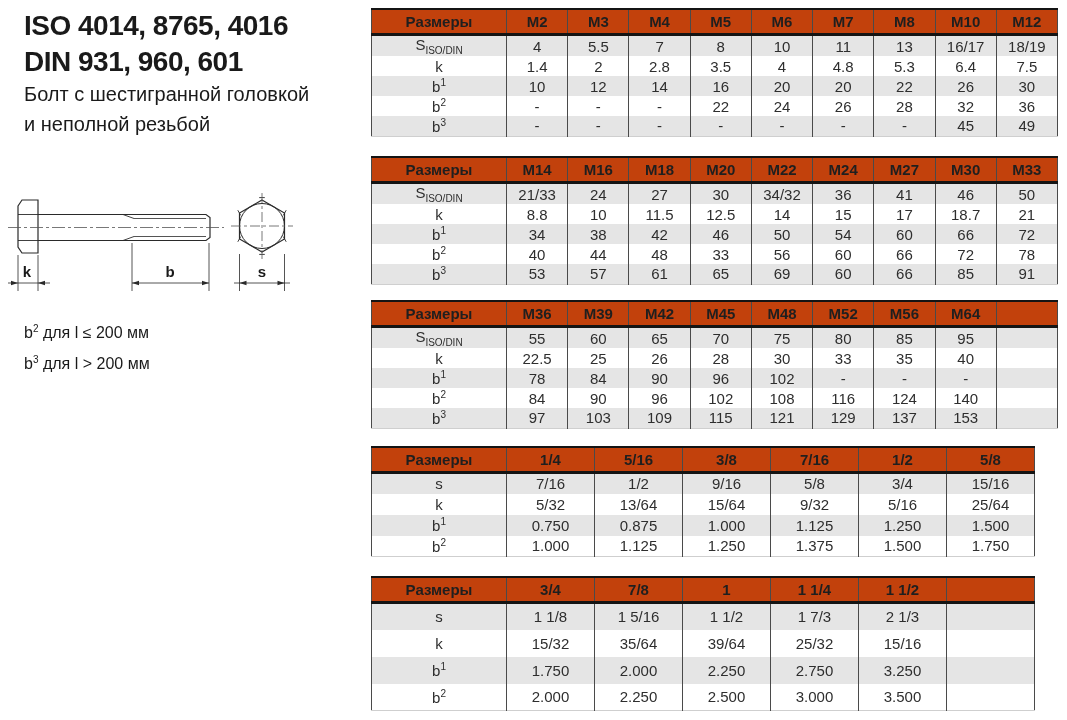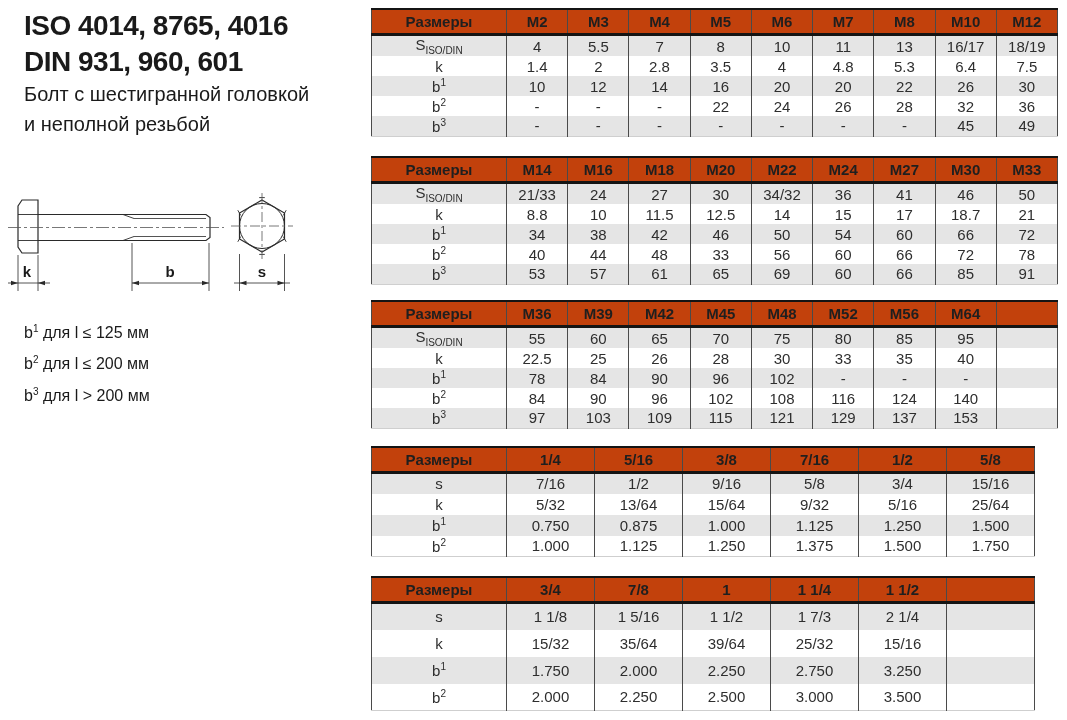--- a/index.html
+++ b/index.html
@@ -155,21 +155,20 @@
     </g>
     <g fill="#2a2a2a" stroke="none">
       <polygon points="239.5,103 246.5,100.8 246.5,105.2"></polygon>
       <polygon points="284.5,103 277.5,100.8 277.5,105.2"></polygon>
     </g>
     <text class="dim-label" x="262" y="97" text-anchor="middle">s</text>
   </svg>
 </div>
 
 <div class="abs footnotes">
-  <div><span>b</span><sup>1</sup><span> для l ≤ 125 мм</span></div>
   <div><span>b</span><sup>2</sup><span> для l ≤ 200 мм</span></div>
   <div><span>b</span><sup>3</sup><span> для l &gt; 200 мм</span></div>
 </div>
 
 <table class="t1 t-wide">
     <colgroup>
       <col style="width: 135px;">
       <col>
       <col>
       <col>
@@ -518,21 +517,21 @@
         <th></th>
       </tr>
     </thead>
     <tbody>
       <tr>
         <th>s</th>
         <td>1 1/8</td>
         <td>1 5/16</td>
         <td>1 1/2</td>
         <td>1 7/3</td>
-        <td>2 1/4</td>
+        <td>2 1/3</td>
         <td></td>
       </tr>
       <tr>
         <th>k</th>
         <td>15/32</td>
         <td>35/64</td>
         <td>39/64</td>
         <td>25/32</td>
         <td>15/16</td>
         <td></td>

